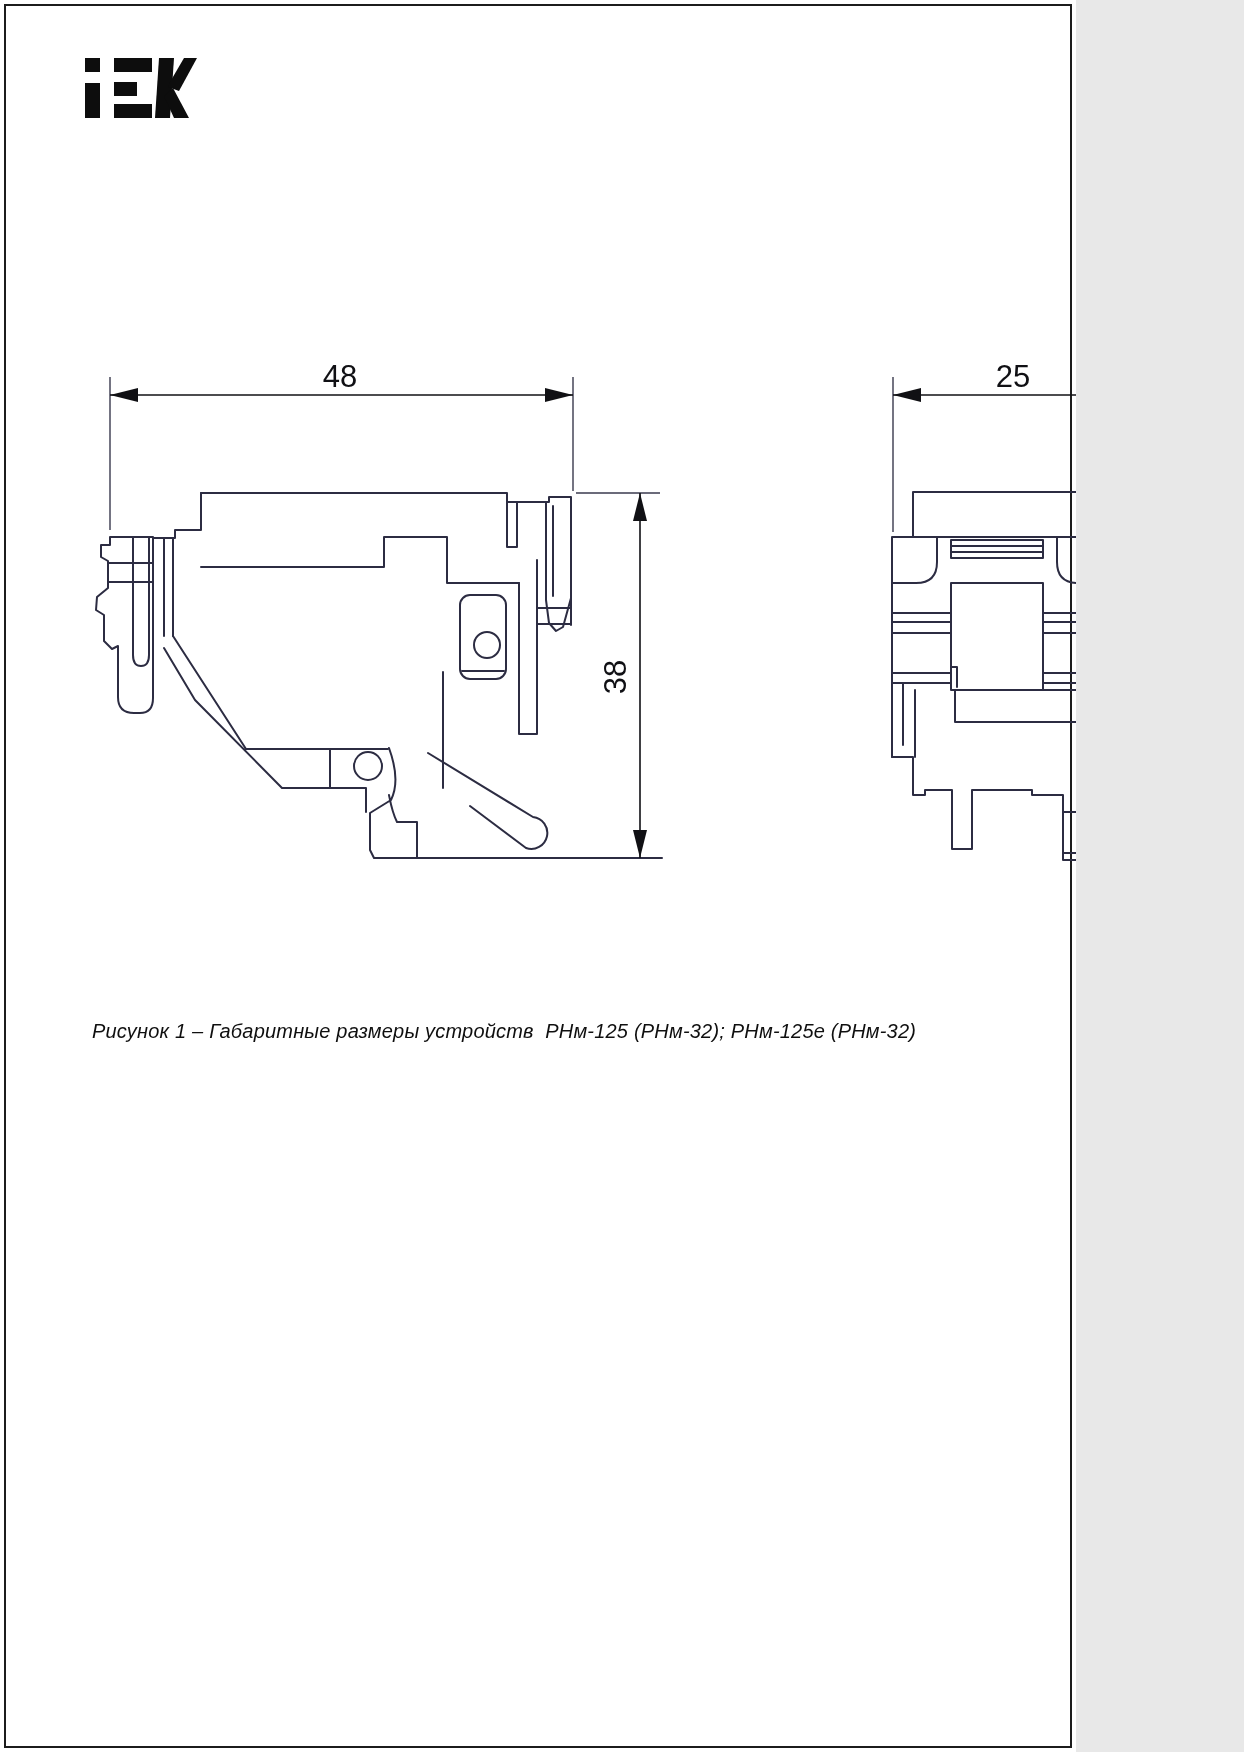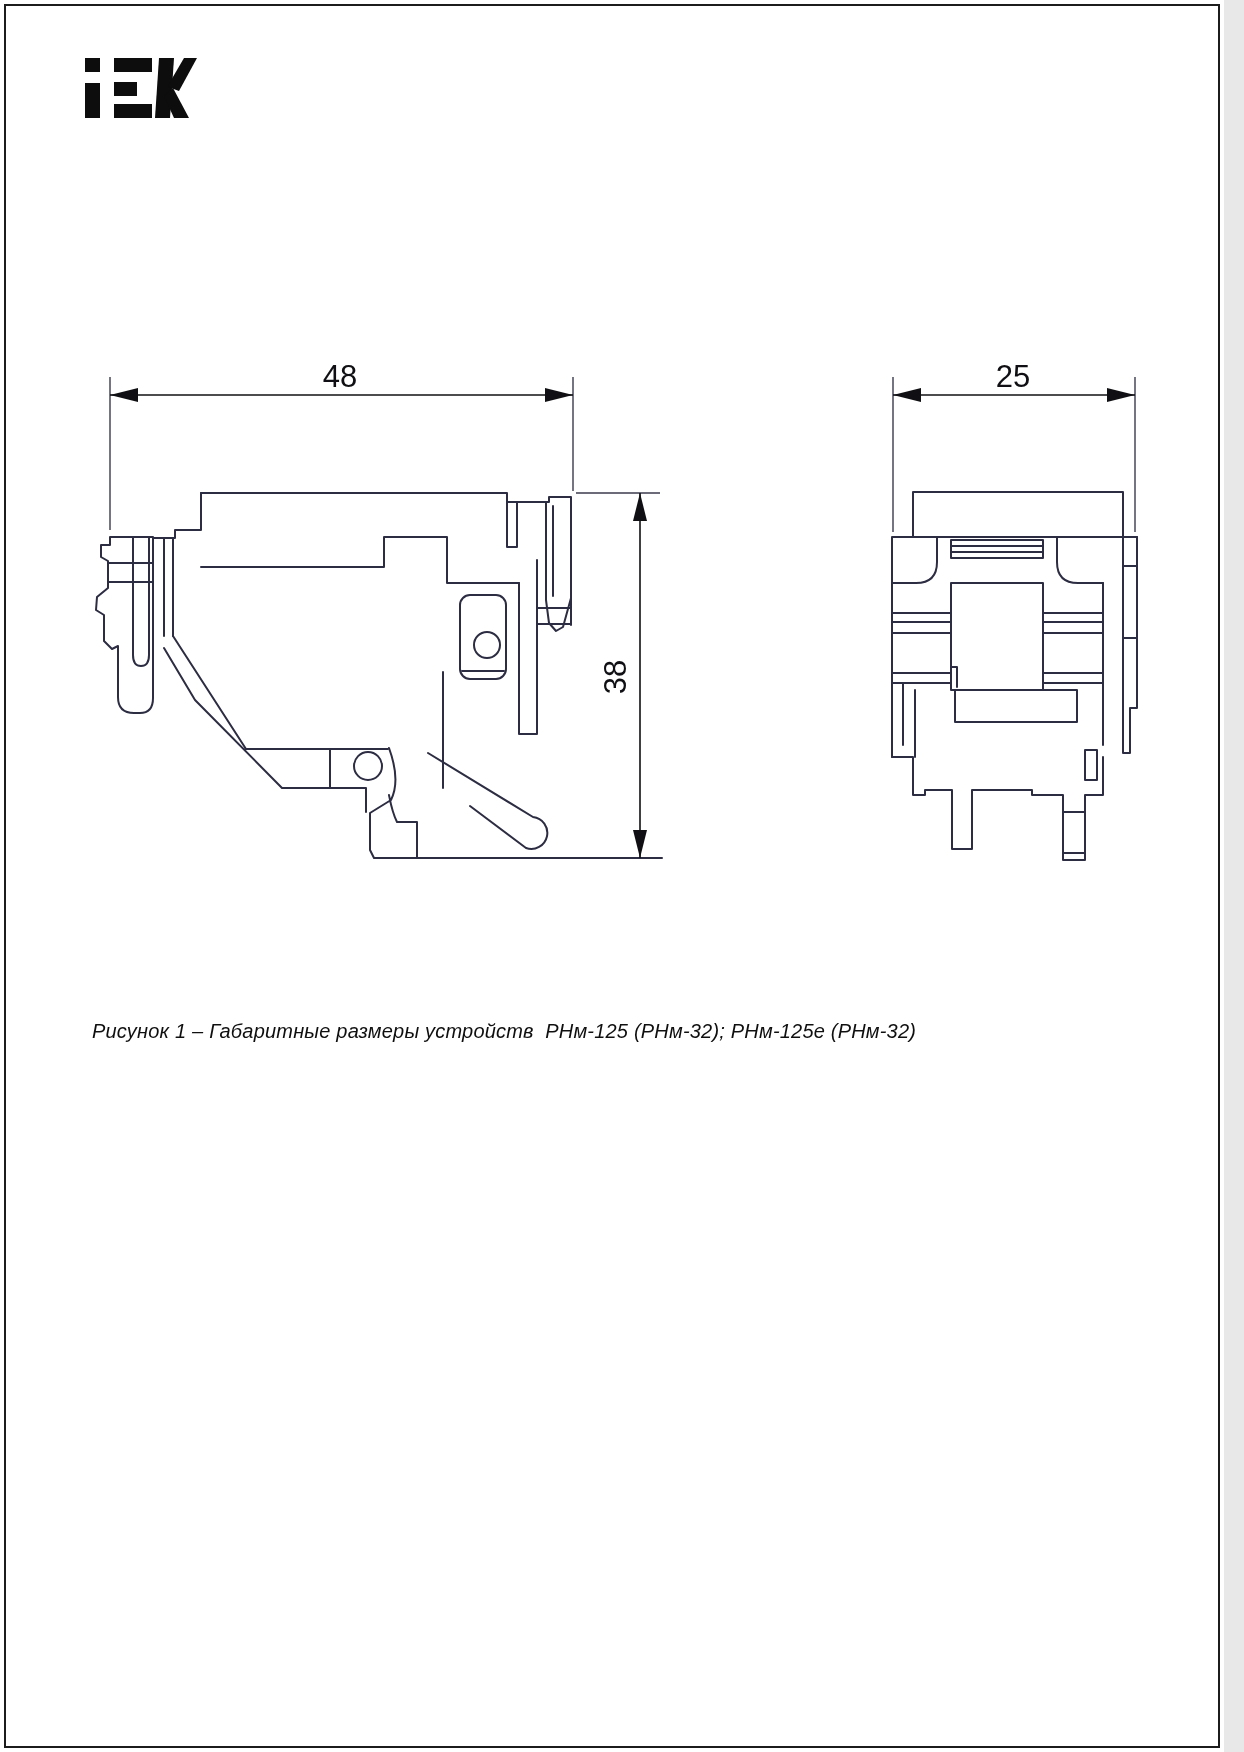--- a/index.html
+++ b/index.html
@@ -1,18 +1,18 @@
 <!DOCTYPE html>
 <html><head>
 <meta charset="utf-8">
 <style>
   html,body{margin:0;padding:0;background:#e8e8e8;}
   .page{
     position:relative;
-    width:1224px;height:1752px;
+    width:1076px;height:1752px;
     background:#ffffff;
     font-family:"Liberation Sans", sans-serif;
     overflow:hidden;
   }
   .page-border{
     position:absolute;left:4px;top:4px;right:4px;bottom:4px;
     border:2px solid #1c1c1c;
     pointer-events:none;
   }
   .logo-svg{

